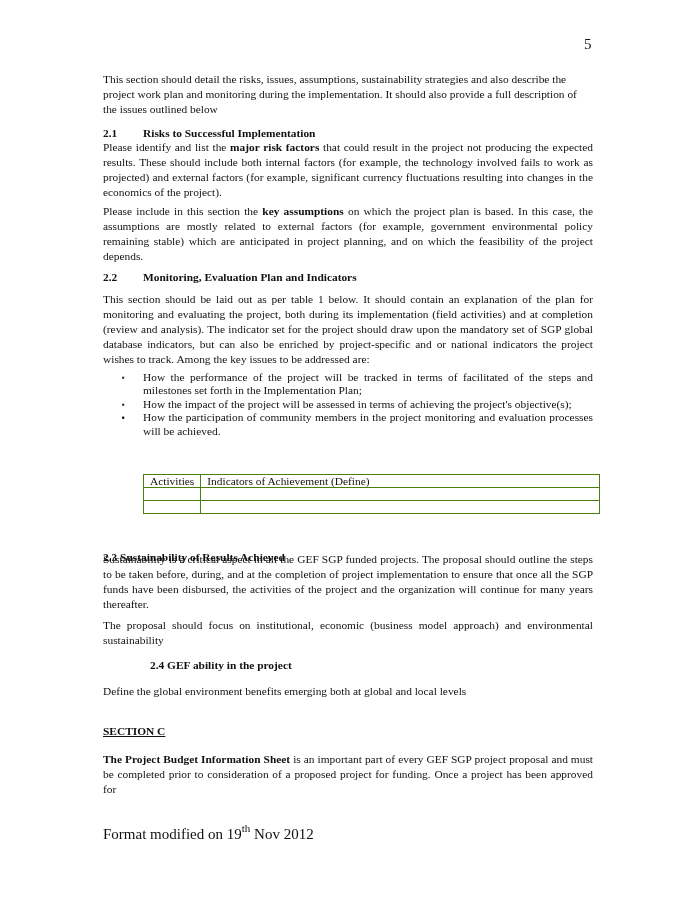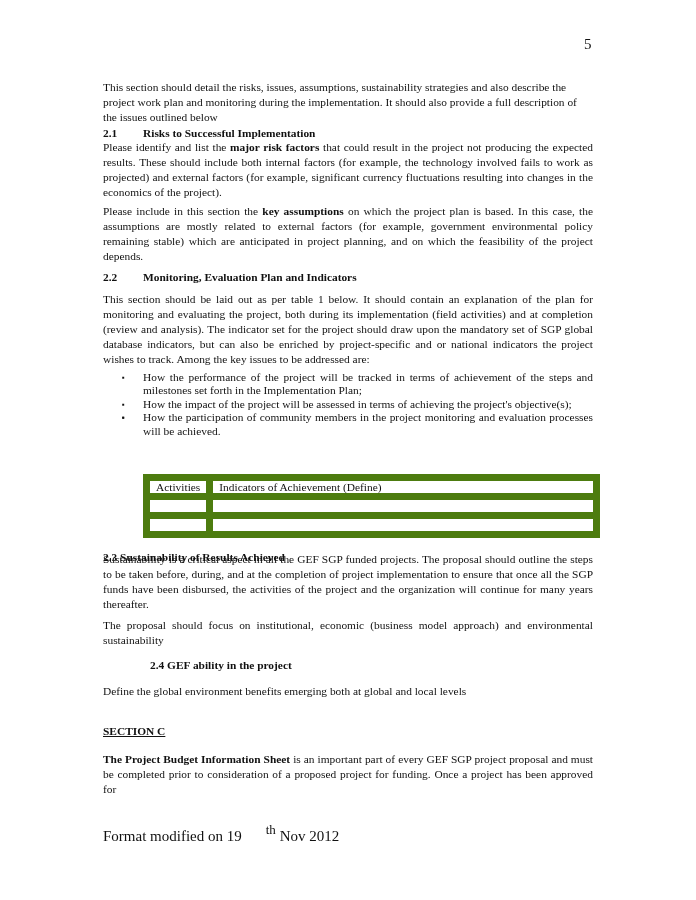--- a/index.html
+++ b/index.html
@@ -11,51 +11,51 @@
   .just { text-align:justify; text-align-last:left; }
   .h { font-weight:bold; }
   .h .num { display:inline-block; width:40px; }
   b { font-weight:bold; }
   ul.bullets { position:absolute; left:103px; width:490px; margin:0; padding:0; list-style:none;
                font-size:11.4px; line-height:13.4px; }
   ul.bullets li { position:relative; padding-left:40px; margin:0 0 0 0; text-align:justify; text-align-last:left; }
   ul.bullets li .bul { position:absolute; left:19px; top:0; font-size:8px; }
   table.ind { position:absolute; left:143px; top:474px; width:457px; border-collapse:collapse;
               font-size:11.4px; }
-  table.ind td { border:7px solid #4d7c0f; padding:0 6px; height:12px; line-height:12px; }
+  table.ind td { border:1px solid #4d7c0f; padding:0 6px; height:12px; line-height:12px; }
   table.ind td.c1 { width:42px; }
   .secc { font-weight:bold; text-decoration:underline; }
   .footer { position:absolute; left:103px; top:822px; font-size:15px; }
-  .footer sup { font-size:13px; vertical-align:7px;margin-left:24px; }
+  .footer sup { font-size:11px; vertical-align:7px; }
 </style>
 </head>
 <body>
 
 <div class="page">
   <div class="pnum">5</div>
 
-  <div class="blk" style="top:72px;margin-top:8px;">This section should detail the risks, issues, assumptions, sustainability strategies and also describe the project work plan and monitoring during the implementation. It should also provide a full description of the issues outlined below</div>
+  <div class="blk" style="top:72px;">This section should detail the risks, issues, assumptions, sustainability strategies and also describe the project work plan and monitoring during the implementation. It should also provide a full description of the issues outlined below</div>
 
   <div class="blk h" style="top:126px;">
     <span class="num">2.1</span><span>Risks to Successful Implementation</span>
   </div>
   <div class="blk just" style="top:140px;">
     <span>Please identify and list the </span><b>major risk factors</b><span> that could result in the project not producing the expected results. These should include both internal factors (for example, the technology involved fails to work as projected) and external factors (for example, significant currency fluctuations resulting into changes in the economics of the project).</span>
   </div>
   <div class="blk just" style="top:204px;">
     <span>Please include in this section the </span><b>key assumptions</b><span> on which the project plan is based. In this case, the assumptions are mostly related to external factors (for example, government environmental policy remaining stable) which are anticipated in project planning, and on which the feasibility of the project depends.</span>
   </div>
 
   <div class="blk h" style="top:270px;">
     <span class="num">2.2</span><span>Monitoring, Evaluation Plan and Indicators</span>
   </div>
   <div class="blk just" style="top:292px;">This section should be laid out as per table 1 below. It should contain an explanation of the plan for monitoring and evaluating the project, both during its implementation (field activities) and at completion (review and analysis). The indicator set for the project should draw upon the mandatory set of SGP global database indicators, but can also be enriched by project-specific and or national indicators the project wishes to track. Among the key issues to be addressed are:</div>
 
   <ul class="bullets" style="top:371px;">
-    <li><span class="bul">▪</span><span>How the performance of the project will be tracked in terms of achievement of the steps and milestones set forth in the Implementation Plan;</span></li>
+    <li><span class="bul">▪</span><span>How the performance of the project will be tracked in terms of facilitated of the steps and milestones set forth in the Implementation Plan;</span></li>
     <li><span class="bul">▪</span><span>How the impact of the project will be assessed in terms of achieving the project's objective(s);</span></li>
     <li><span class="bul">▪</span></li>
     <li><span class="bul">▪</span><span>How the participation of community members in the project monitoring and evaluation processes will be achieved.</span></li>
   </ul>
 
   <table class="ind">
     <tbody>
         <tr>
       <td class="c1">Activities</td>
       <td>Indicators of Achievement (Define)</td>

